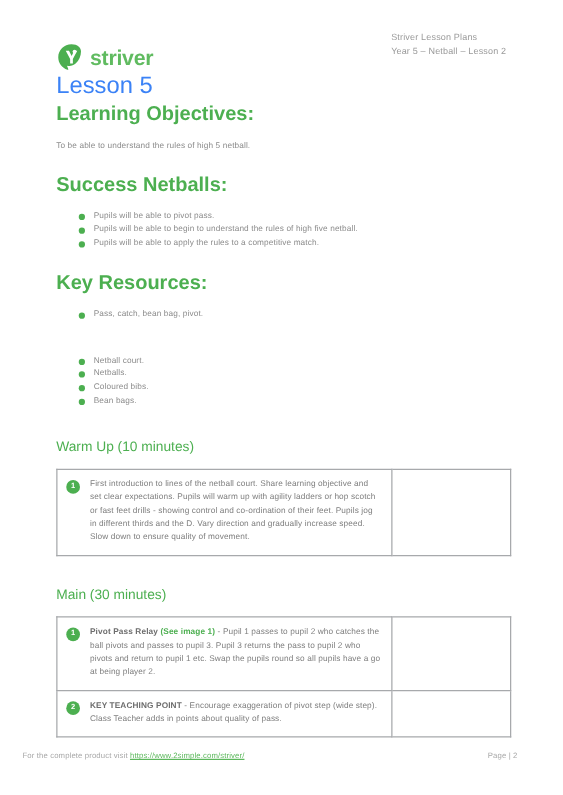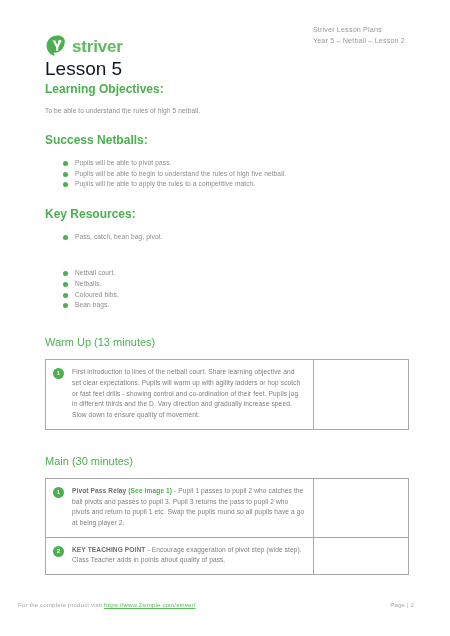--- a/index.html
+++ b/index.html
@@ -55,27 +55,27 @@
     text-align: left;
     font-size: 7.2px;
     color: #9a9a9a;
     line-height: 1.55;
     letter-spacing: 0.15px;
   }
 
   
   .lesson-title {
     font-size: 19px;
-    color: #0f172a;
+    color: #3b82f6;
     margin: 0 0 2px 0;
     font-weight: normal;
     line-height: 1.15;
   }
   .sec-head {
-    font-size: 12px;
+    font-size: 16px;
     font-weight: bold;
     color: #4caf50;
     margin: 0;
     line-height: 1.3;
   }
   .sec-head.light {
     font-weight: normal;
     font-size: 11px;
   }
   .body-text {
@@ -223,21 +223,21 @@
 
   <ul class="bullets">
     <li><span class="dot"></span><span>Netball court.</span></li>
     <li><span class="dot"></span><span>Netballs.</span></li>
     <li><span class="dot"></span><span>Coloured bibs.</span></li>
     <li><span class="dot"></span><span>Bean bags.</span></li>
   </ul>
 
   <div class="gap-lg"></div>
 
-  <h2 class="sec-head light">Warm Up (13 minutes)</h2>
+  <h2 class="sec-head light">Warm Up (10 minutes)</h2>
   <table class="act-table">
     <tbody>
       <tr>
         <td class="col-main">
           <div class="cell-inner">
             <span class="num-badge">1</span>
             <span class="cell-text">First introduction to lines of the netball court. Share learning objective and set clear expectations. Pupils will warm up with agility ladders or hop scotch or fast feet drills - showing control and co-ordination of their feet. Pupils jog in different thirds and the D. Vary direction and gradually increase speed. Slow down to ensure quality of movement.</span>
           </div>
         </td>
         <td class="col-side">

